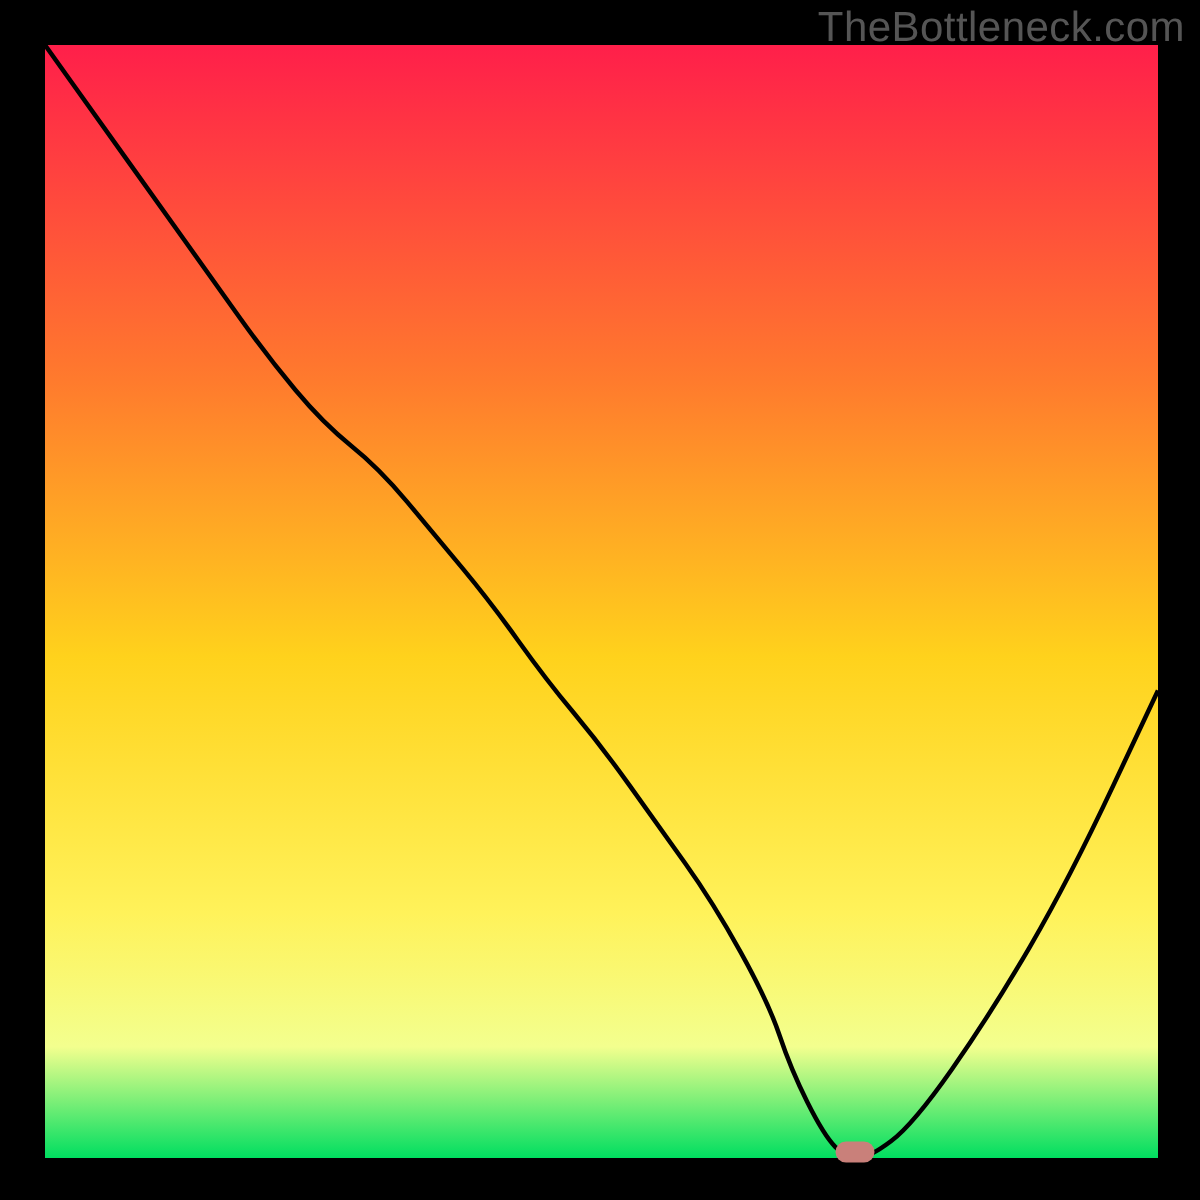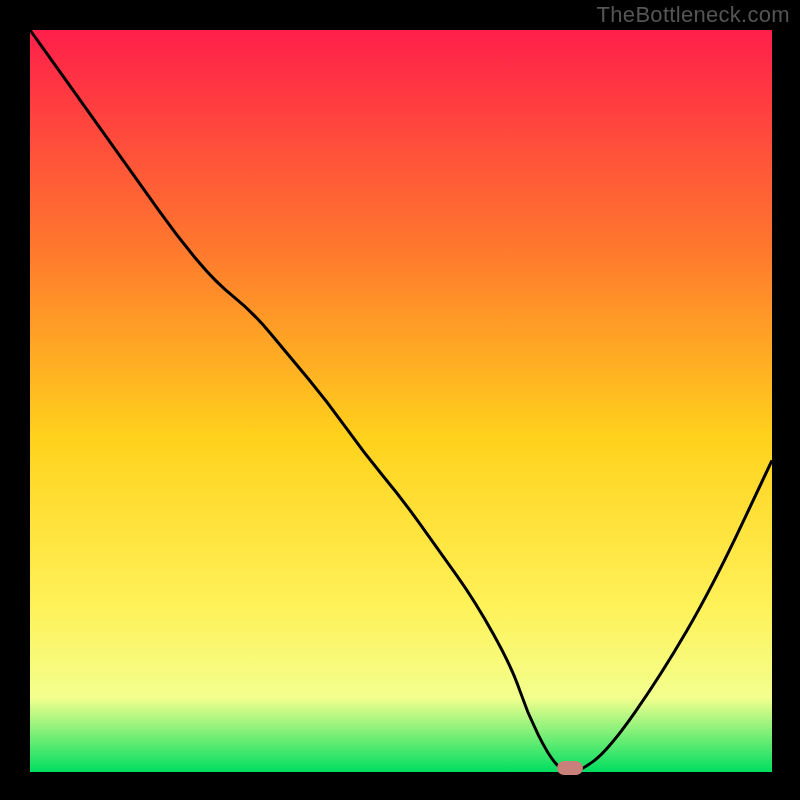--- a/index.html
+++ b/index.html
@@ -15,21 +15,21 @@
     position: relative;
     width: 800px;
     height: 800px;
     background: #000;
   }
   .watermark {
     position: absolute;
     top: 2px;
     right: 10px;
     color: #555;
-    font-size: 22px;
+    font-size: 28px;
     font-weight: 500;
     letter-spacing: 0.3px;
     z-index: 30;
     text-align: center;
   }
   svg.plot {
     position: absolute;
     top: 0;
     left: 0;
   }

